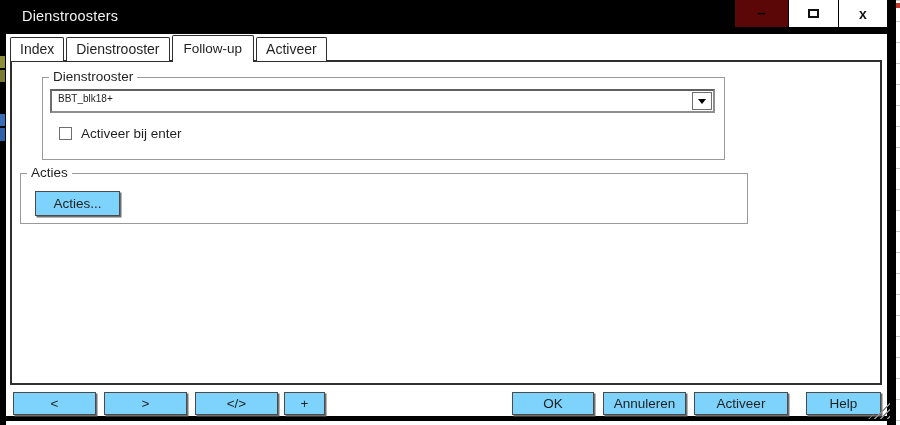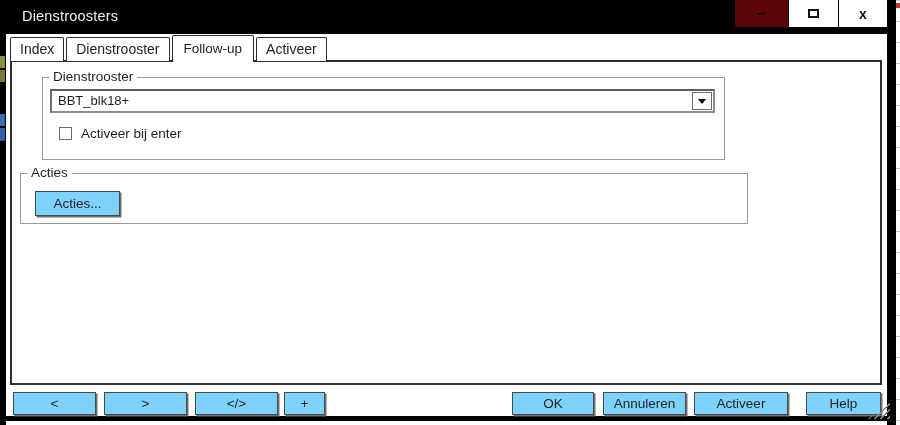--- a/index.html
+++ b/index.html
@@ -75,21 +75,21 @@
   .group-label {
     position:absolute; top:-9px; left:6px; background:#fff; padding:0 4px;
     font-size:13.5px; color:#1f1f1f;
   }
 
   
   .combobox {
     position:absolute; left:7px; top:11px; right:9px; height:24px;
     background:#fff; border:2px solid #8e8e8e; border-top-color:#5f5f5f; border-left-color:#6e6e6e;
   }
-  .combo-value { position:absolute; left:6px; top:2px; font-size:13px; }
+  .combo-value { position:absolute; left:6px; top:2px; font-size:10px; }
   .combo-drop {
     position:absolute; right:1px; top:1px; width:20px; bottom:1px;
     background:#fff; border:1px solid #6e6e6e; display:flex; align-items:center; justify-content:center;
   }
   .combo-arrow { width:0; height:0; border-left:4.5px solid transparent; border-right:4.5px solid transparent; border-top:5px solid #000; }
 
   
   .check-row { position:absolute; left:16px; top:48px; display:flex; align-items:center; }
   .checkbox { width:13px; height:13px; border:1px solid #6e6e6e; background:#fff; }
   .check-label { margin-left:9px; font-size:13.5px; }

